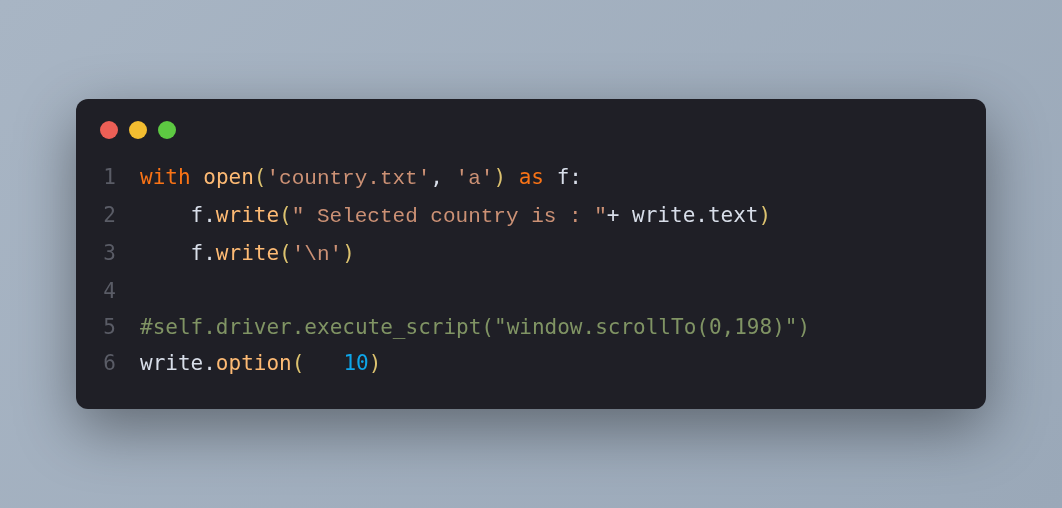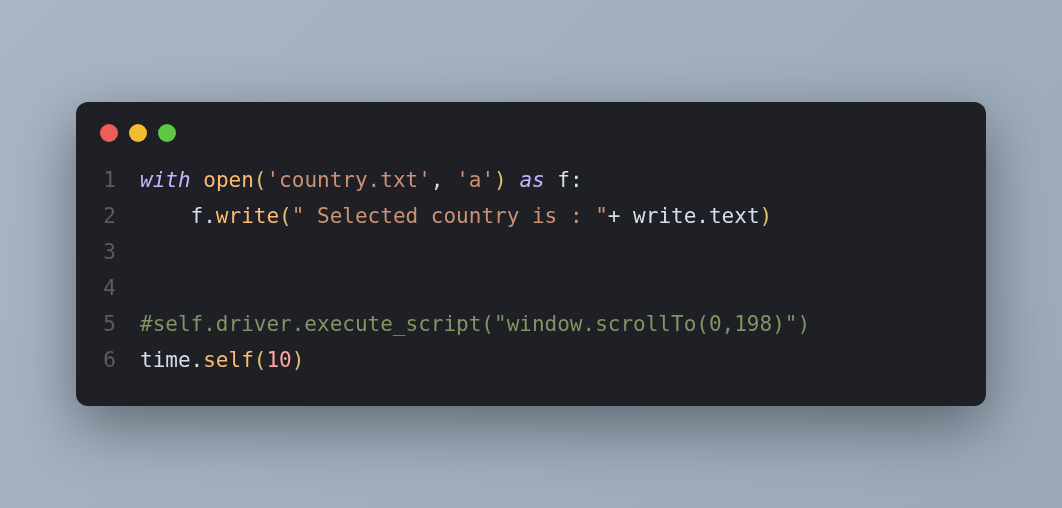--- a/index.html
+++ b/index.html
@@ -49,39 +49,39 @@
       width: 40px;
       text-align: right;
       color: #5a5c66;
       padding-right: 24px;
       flex-shrink: 0;
       user-select: none;
     }
     .line-content {
       color: #d8dee9;
     }
-    .tok-keyword { color: #c4b5fd; font-style: italic; }
+    .tok-keyword { color: #f97316; }
     .tok-func { color: #fdba74; }
-    .tok-string { color: #cc9175; }
+    .tok-string { color: #cc9175; font-family: Liberation Mono, monospace; }
     .tok-punct { color: #d8dee9; }
     .tok-ident { color: #d8dee9; }
     .tok-paren { color: #dcc26f; }
     .tok-comment { color: #809464; }
-    .tok-number { color: #fca5a5; }
+    .tok-number { color: #0ea5e9; margin-left: 39px; }
   </style>
 </head>
 <body>
 
 <div class="window">
   <div class="titlebar">
     <div class="traffic-light tl-close"></div>
     <div class="traffic-light tl-min"></div>
     <div class="traffic-light tl-max"></div>
   </div>
   <div class="code-area" id="code-area">
       <div class="code-line"><span class="line-number">1</span><span class="line-content"><span class="tok-keyword">with</span><span class="tok-ident"> </span><span class="tok-func">open</span><span class="tok-paren">(</span><span class="tok-string">'country.txt'</span><span class="tok-punct">, </span><span class="tok-string">'a'</span><span class="tok-paren">)</span><span class="tok-ident"> </span><span class="tok-keyword">as</span><span class="tok-ident"> f:</span></span></div>
       <div class="code-line"><span class="line-number">2</span><span class="line-content"><span class="tok-ident">    f.</span><span class="tok-func">write</span><span class="tok-paren">(</span><span class="tok-string">" Selected country is : "</span><span class="tok-punct">+ write.text</span><span class="tok-paren">)</span></span></div>
-      <div class="code-line"><span class="line-number">3</span></div>
+      <div class="code-line"><span class="line-number">3</span><span class="line-content"><span class="tok-ident">    f.</span><span class="tok-func">write</span><span class="tok-paren">(</span><span class="tok-string">'\n'</span><span class="tok-paren">)</span></span></div>
       <div class="code-line"><span class="line-number">4</span><span class="line-content">&nbsp;</span></div>
       <div class="code-line"><span class="line-number">5</span><span class="line-content"><span class="tok-comment">#self.driver.execute_script("window.scrollTo(0,198)")</span></span></div>
-      <div class="code-line"><span class="line-number">6</span><span class="line-content"><span class="tok-ident">time.</span><span class="tok-func">self</span><span class="tok-paren">(</span><span class="tok-number">10</span><span class="tok-paren">)</span></span></div>
+      <div class="code-line"><span class="line-number">6</span><span class="line-content"><span class="tok-ident">write.</span><span class="tok-func">option</span><span class="tok-paren">(</span><span class="tok-number">10</span><span class="tok-paren">)</span></span></div>
     </div>
 </div>
 
 </body></html>

